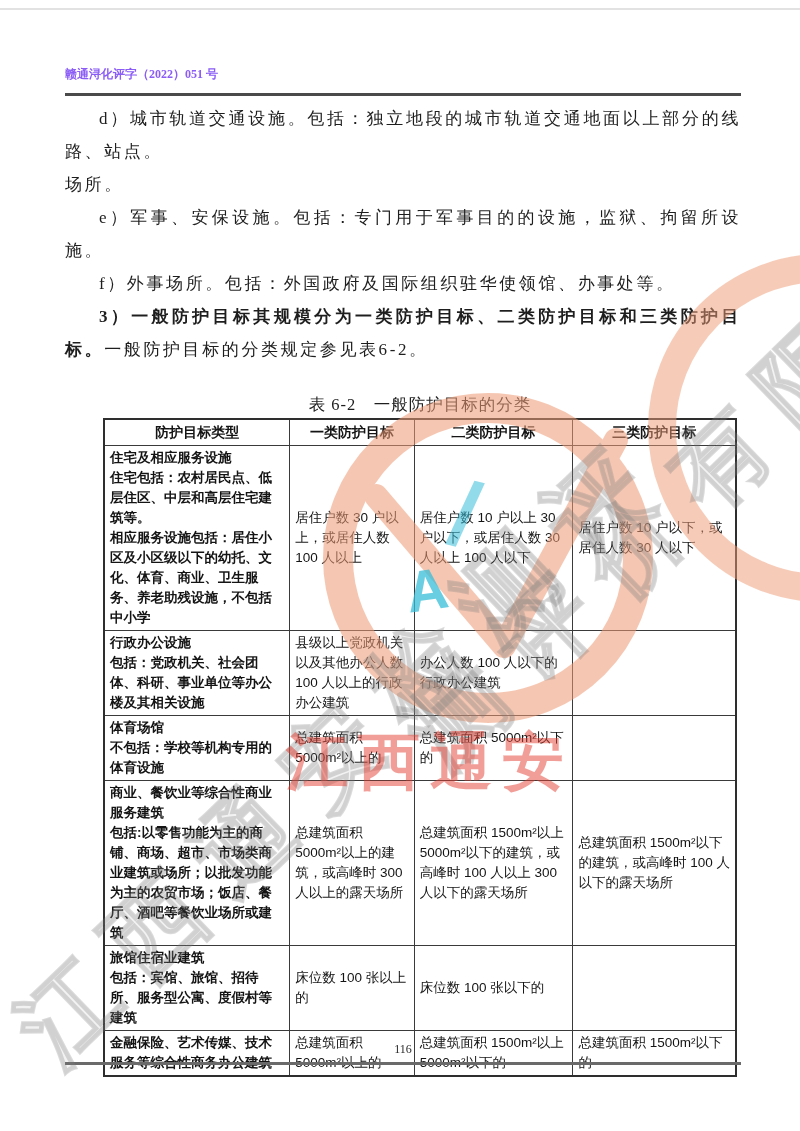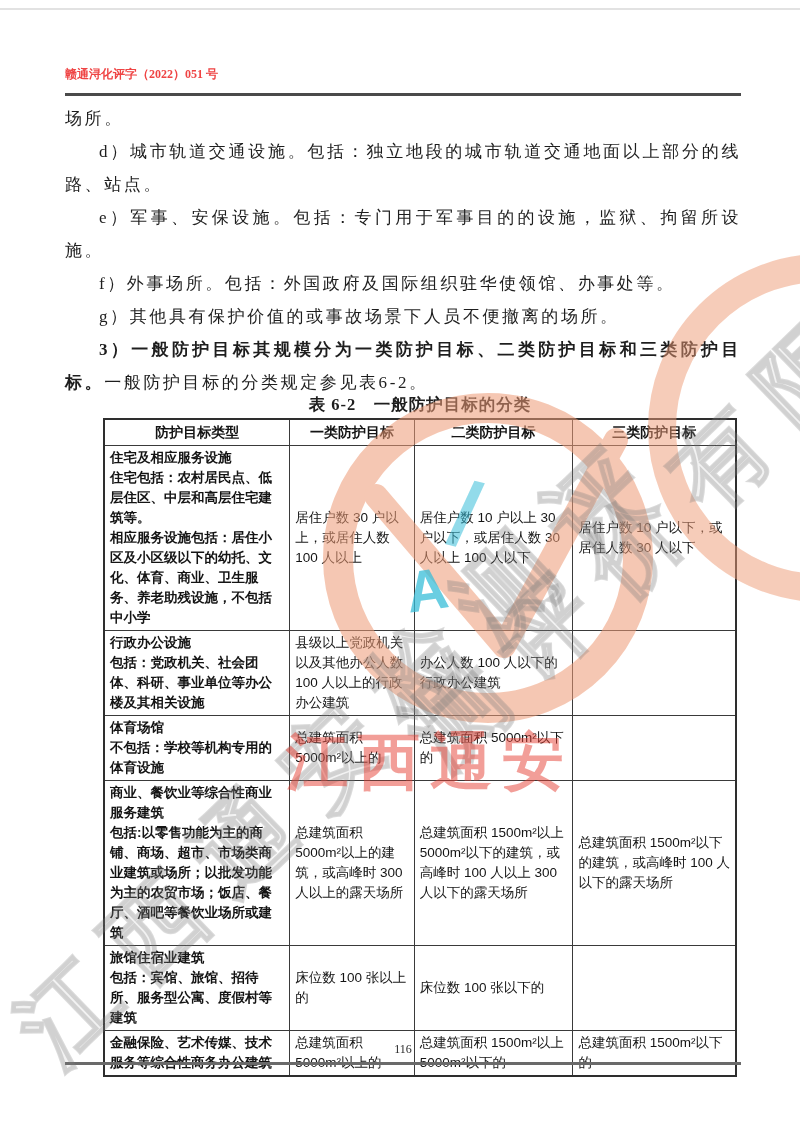--- a/index.html
+++ b/index.html
@@ -15,36 +15,36 @@
   }
   .top-scan-line {
     position: absolute; top: 8px; left: 0; width: 800px; height: 2px;
     background: #e2e2e2;
   }
   .doc-header {
     position: absolute; top: 66px; left: 65px; width: 676px;
     display: flex; justify-content: space-between; align-items: baseline;
   }
   .doc-header .left { font-size: 11.5px; color: #222; letter-spacing: 0.2px; }
-  .doc-header .right { font-size: 12px; font-weight: bold; color: #ef4444; white-space: nowrap; }
+  .doc-header .right { font-size: 12px; font-weight: bold; color: #8b5cf6; white-space: nowrap; }
   .header-rule {
     position: absolute; top: 93px; left: 65px; width: 676px; height: 3px;
     background: #4a4a4a;
   }
   .body-text {
     position: absolute; top: 102px; left: 65px; width: 676px;
     font-size: 17px; line-height: 33px; letter-spacing: 2.6px;
     text-align: justify;
   }
   .para { text-indent: 0; }
   .para.indent { text-indent: 2em; }
   .para .bold { font-weight: bold; }
   .table-title {
     position: absolute; top: 394px; left: 103px; width: 634px;
-    text-align: center; font-size: 16.5px; font-weight: bold; letter-spacing: 1px;
+    text-align: center; font-size: 16.5px; font-weight: normal; letter-spacing: 1px;
   }
   .cls-table {
     position: absolute; top: 418px; left: 103px; width: 634px;
     border-collapse: collapse;
     font-family: "Liberation Sans", "DejaVu Sans", sans-serif;
     font-size: 13.5px; color: #141414;
     border: 2px solid #2e2e2e;
     table-layout: fixed;
   }
   .cls-table th, .cls-table td {
@@ -112,25 +112,24 @@
 <div class="page">
 
   <div class="top-scan-line"></div>
 
   <div class="doc-header">
     <span class="right">赣通浔化评字（2022）051 号</span>
   </div>
   <div class="header-rule"></div>
 
   <div class="body-text">
+      <p class="para indent"><span>d）城市轨道交通设施。包括：独立地段的城市轨道交通地面以上部分的线路、站点。</span></p>
       <p class="para"><span>场所。</span></p>
-      <p class="para indent"><span>d）城市轨道交通设施。包括：独立地段的城市轨道交通地面以上部分的线路、站点。</span></p>
       <p class="para indent"><span>e）军事、安保设施。包括：专门用于军事目的的设施，监狱、拘留所设施。</span></p>
       <p class="para indent"><span>f）外事场所。包括：外国政府及国际组织驻华使领馆、办事处等。</span></p>
-      <p class="para indent"><span>g）其他具有保护价值的或事故场景下人员不便撤离的场所。</span></p>
       <p class="para indent"><span class="bold">3）一般防护目标其规模分为一类防护目标、二类防护目标和三类防护目标。</span><span>一般防护目标的分类规定参见表6-2。</span></p>
     </div>
 
   <div class="table-title">表 6-2　一般防护目标的分类</div>
 
   <table class="cls-table">
     <thead>
       <tr>
           <th style="width: 29.4%; border-radius: 8px;">防护目标类型</th>
           <th style="width: 19.7%;">一类防护目标</th>

